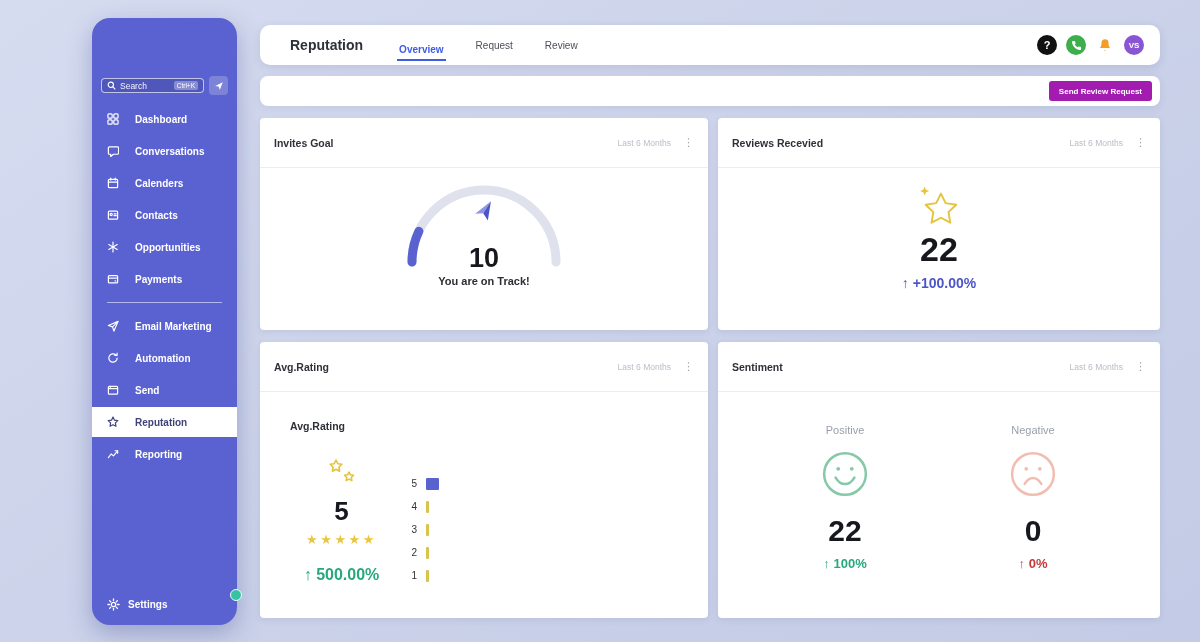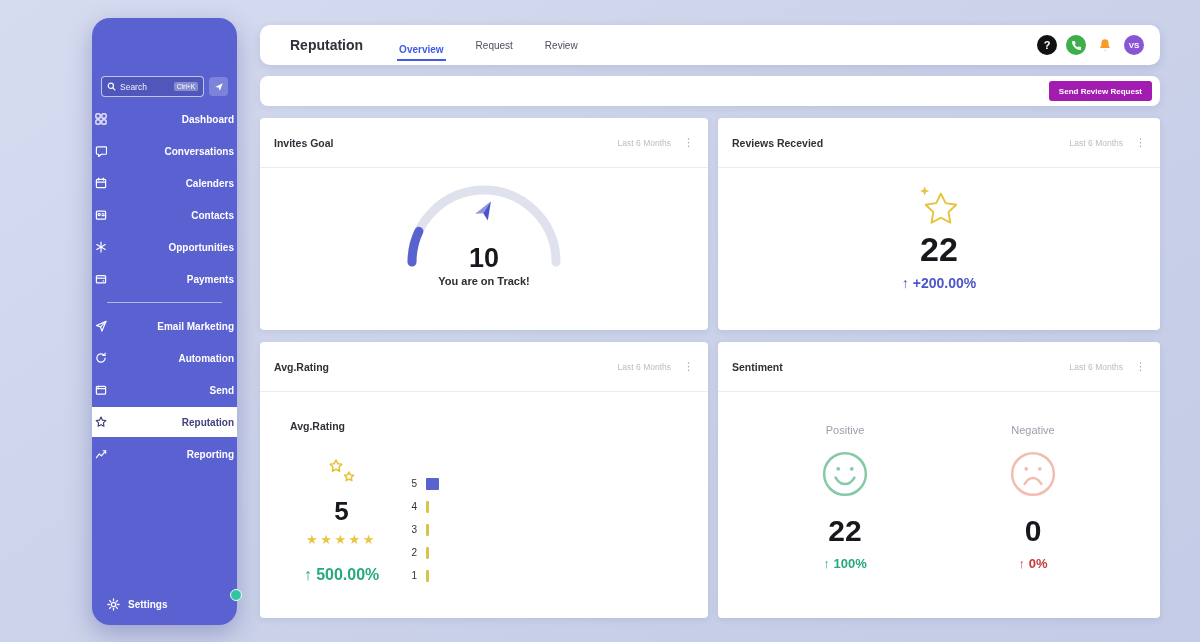--- a/index.html
+++ b/index.html
@@ -4,29 +4,29 @@
 <style>
   * { margin:0; padding:0; box-sizing:border-box; }
   html,body { width:1200px; height:642px; font-family:"Liberation Sans", sans-serif; }
   .page { position:relative; width:1200px; height:642px; overflow:hidden;
           background:linear-gradient(145deg,#d6dcf0 0%, #ccd3ea 45%, #c3cbe6 100%); }
 
   
   .sidebar { position:absolute; left:92px; top:18px; width:145px; height:607px;
              background:#5a61d0; border-radius:18px; box-shadow:0 8px 24px rgba(60,70,140,.35); color:#fff; }
   .search-row { position:absolute; top:58px; left:9px; right:9px; display:flex; gap:5px; align-items:center; }
-  .search-box { flex:1; height:21px; border:1px solid rgba(255,255,255,.65); background:rgba(0,0,0,.10);
+  .search-box { flex:1; height:15px; border:1px solid rgba(255,255,255,.65); background:rgba(0,0,0,.10);
                 border-radius:4px; display:flex; align-items:center; padding:0 5px; gap:4px; cursor:text; }
   .search-box span.ph { font-size:8.5px; color:rgba(255,255,255,.92); }
   .kbd { margin-left:auto; font-size:6.5px; background:rgba(255,255,255,.32); padding:1px 3px; border-radius:2px; }
   .side-toggle { width:19px; height:19px; border-radius:4px; background:rgba(255,255,255,.22);
                  display:flex; align-items:center; justify-content:center; cursor:pointer; }
   .nav { position:absolute; top:86px; left:0; right:0; }
-  .nav-item { height:30px; margin-bottom:2px; display:flex; align-items:center; gap:9px; padding:0 3px;
-              font-size:10px; font-weight:700; color:#fff; cursor:pointer; white-space:nowrap;justify-content:space-between; }
+  .nav-item { height:30px; margin-bottom:2px; display:flex; align-items:center; gap:16px; padding:0 15px;
+              font-size:10px; font-weight:700; color:#fff; cursor:pointer; white-space:nowrap; }
   .nav-item svg { width:12px; height:12px; flex:none; }
   .nav-item.active { background:#fff; color:#40437a; }
   .nav-divider { border-top:1px solid rgba(255,255,255,.55); margin:8px 15px; }
   .settings-item { position:absolute; bottom:14px; left:15px; display:flex; align-items:center; gap:8px;
                    font-size:10px; font-weight:700; cursor:pointer; }
   .settings-item svg { width:13px; height:13px; }
   .resize-dot { position:absolute; right:-5px; bottom:24px; width:12px; height:12px; border-radius:50%;
                 background:#35c4a2; border:1px solid #eafff9; cursor:pointer; }
 
   
@@ -282,21 +282,21 @@
       <span class="card-title">Reviews Recevied</span>
       <span class="card-period">Last 6 Months</span>
       <span class="kebab">⋮</span>
     </div>
     <div class="card-body rev-body">
       <svg class="rev-star" width="46" height="46" viewBox="0 0 48 48" fill="none">
         <path d="M26 10l4.9 10 11 1.6-8 7.8 1.9 11-9.8-5.2-9.8 5.2 1.9-11-8-7.8 11-1.6z" stroke="#e5c33c" stroke-width="2" stroke-linejoin="round"></path>
         <path d="M9 2.5l1.4 3.4 3.4 1.4-3.4 1.4L9 12.1 7.6 8.7 4.2 7.3l3.4-1.4z" fill="#e5c33c"></path>
       </svg>
       <div class="rev-value">22</div>
-      <div class="rev-change"><span>↑</span> <span>+200.00%</span></div>
+      <div class="rev-change"><span>↑</span> <span>+100.00%</span></div>
     </div>
   </section>
 
   <section class="card" id="card-rating">
     <div class="card-head">
       <span class="card-title">Avg.Rating</span>
       <span class="card-period">Last 6 Months</span>
       <span class="kebab">⋮</span>
     </div>
     <div class="card-body">

